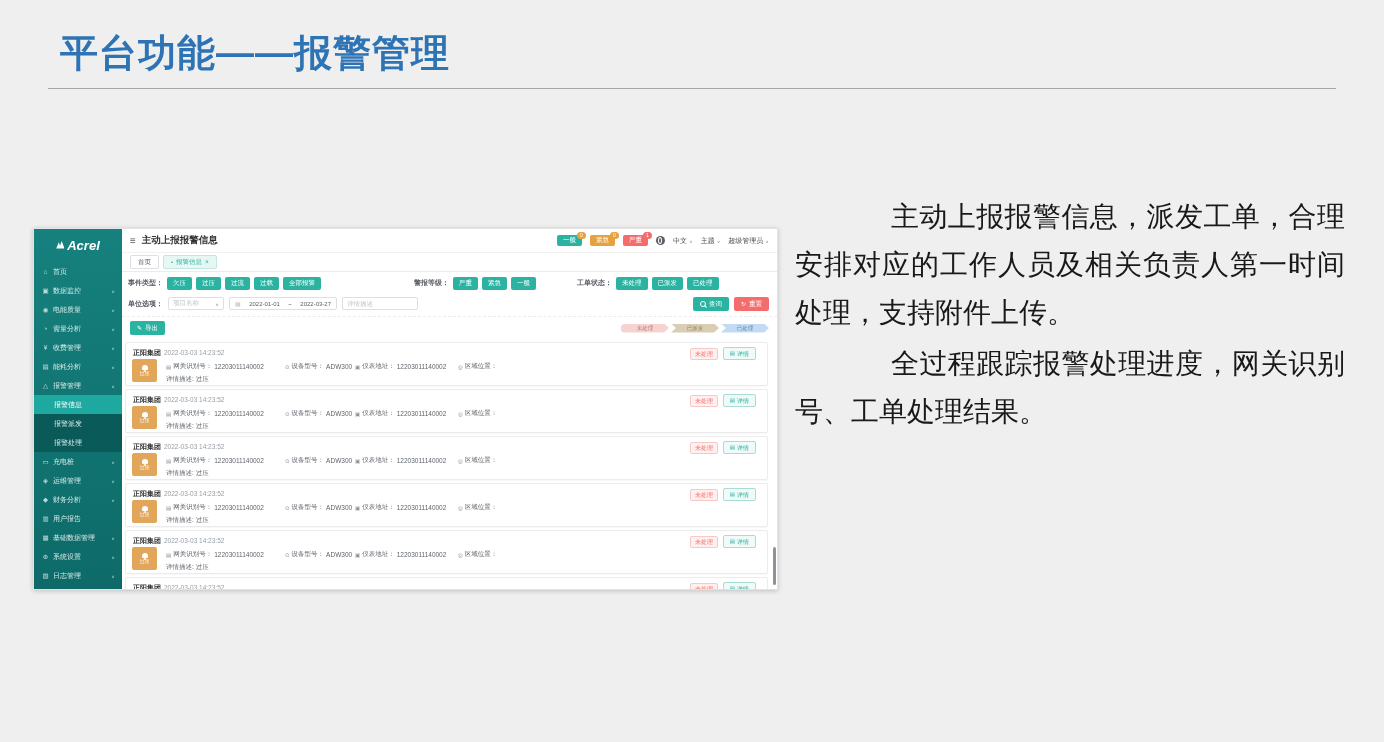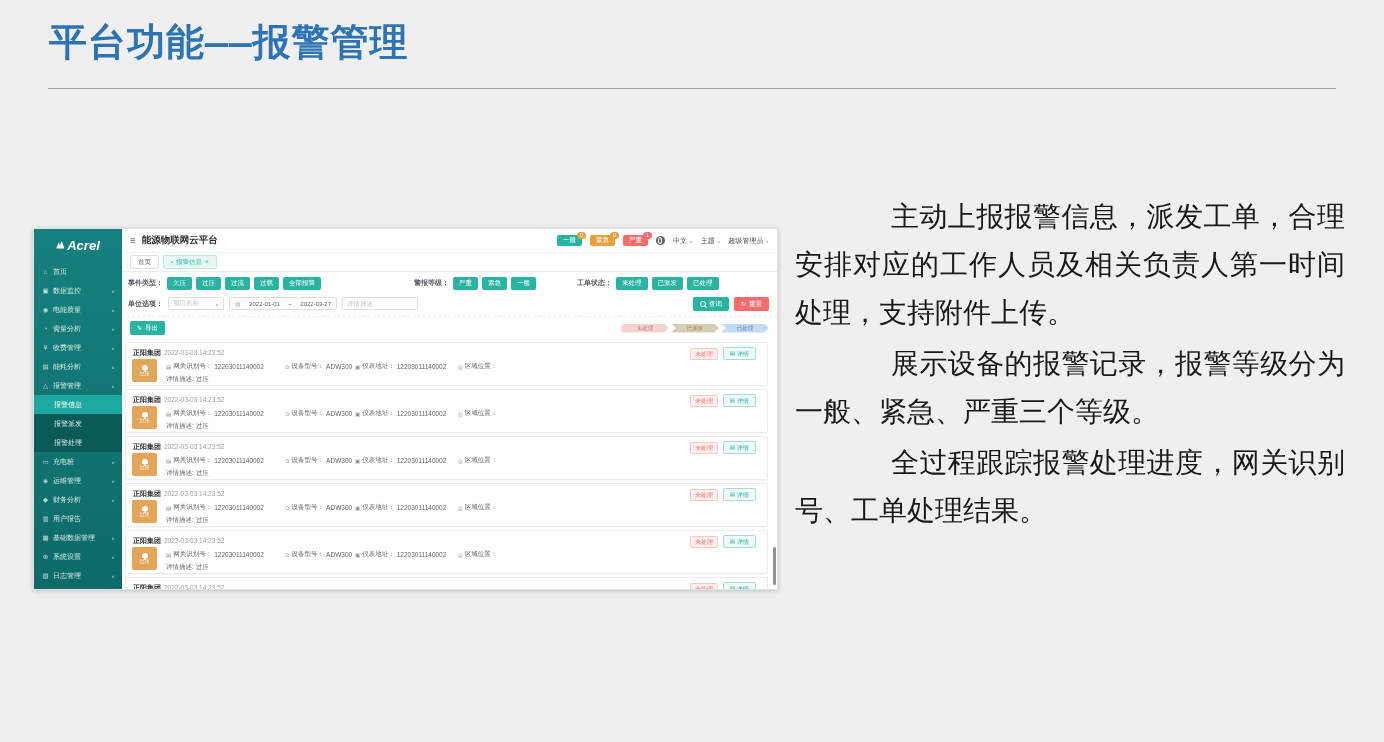--- a/index.html
+++ b/index.html
@@ -1,20 +1,20 @@
 <!DOCTYPE html>
 <html style="--titleblue: #2e74b5; --teal: #2bb3a2; --red: #f56c6c; --orange: #e6a23c; --sidetop: #16817e; --sidebottom: #0d6a68; --sideactive: #1ea9a0; --subbg: #0a5a59; --typebadge: #e2a65a;"><head>
 <meta charset="utf-8">
 <style>
   html,body{margin:0;padding:0;background:#e8e8e8;}
   body{font-family:"Liberation Sans",sans-serif;}
   .slide{position:relative;width:1384px;height:742px;background:#efefef;overflow:hidden;margin:0 auto;}
 
   
-  .title{position:absolute;left:48px;top:16px;margin:1px;font-size:38px;font-weight:700;color:var(--titleblue,#2e74b5);letter-spacing:1px;font-family:Liberation Mono, monospace;}
+  .title{position:absolute;left:48px;top:16px;margin:12px;font-size:38px;font-weight:700;color:var(--titleblue,#2e74b5);letter-spacing:1px;}
   .divider{position:absolute;left:48px;top:88px;width:1288px;height:1px;background:#a5a5a5;}
   .desc{position:absolute;left:792px;top:190px;width:556px;font-size:28px;line-height:48px;color:#191919;text-align:justify;}
   .desc p{margin:3px;text-indent:96px;}
 
   
   .app{position:absolute;left:33px;top:228px;width:745px;height:362px;background:#701a75;display:flex;
        box-shadow:0 1px 5px rgba(0,0,0,.2);border:1px solid #e3e3e3;overflow:hidden;box-sizing:border-box;justify-content:space-between;}
   .sidebar{width:88px;flex:none;background:linear-gradient(180deg,var(--sidetop,#16817e),var(--sidebottom,#0d6a68));overflow:hidden;}
   .logo{height:26px;margin-top:3px;display:flex;align-items:center;justify-content:center;gap:3px;
         color:#fff;font-size:13px;font-weight:700;font-style:italic;}
@@ -193,21 +193,21 @@
             <span class="lbl">日志管理</span>
             <span class="arrow">∨</span>
           </div>
         </nav>
     </aside>
 
     <div class="main">
 
       <header class="app-header">
         <span class="hamburger">≡</span>
-        <span class="app-title">能源物联网云平台</span>
+        <span class="app-title">主动上报报警信息</span>
         <div class="header-right">
           <span id="level-badges" style="display:flex;gap:8px;">
               <span class="lvl" style="background: rgb(43, 179, 162);">一般<span class="sup" style="background: rgb(230, 162, 60);">0</span></span>
               <span class="lvl" style="background: rgb(230, 162, 60);">紧急<span class="sup" style="background: rgb(230, 162, 60);">0</span></span>
               <span class="lvl" style="background: rgb(245, 108, 108);">严重<span class="sup" style="background: rgb(245, 108, 108);">1</span></span>
             </span>
           <span class="globe"></span>
           <span class="hdr-item">
             <span>中文</span>
             <span class="chev">∨</span>
@@ -501,16 +501,15 @@
     </span>
   </div>
 </div>
     </div>
 
     <span class="scroll-thumb"></span>
   </div>
 
   <div class="desc">
     <p>主动上报报警信息，派发工单，合理安排对应的工作人员及相关负责人第一时间处理，支持附件上传。</p>
-    <p>展示设备的报警记录，报警等级分为一般、紧急、严重三个等级。</p>
     <p>全过程跟踪报警处理进度，网关识别号、工单处理结果。</p>
   </div>
 </div>
 
 </body></html>

